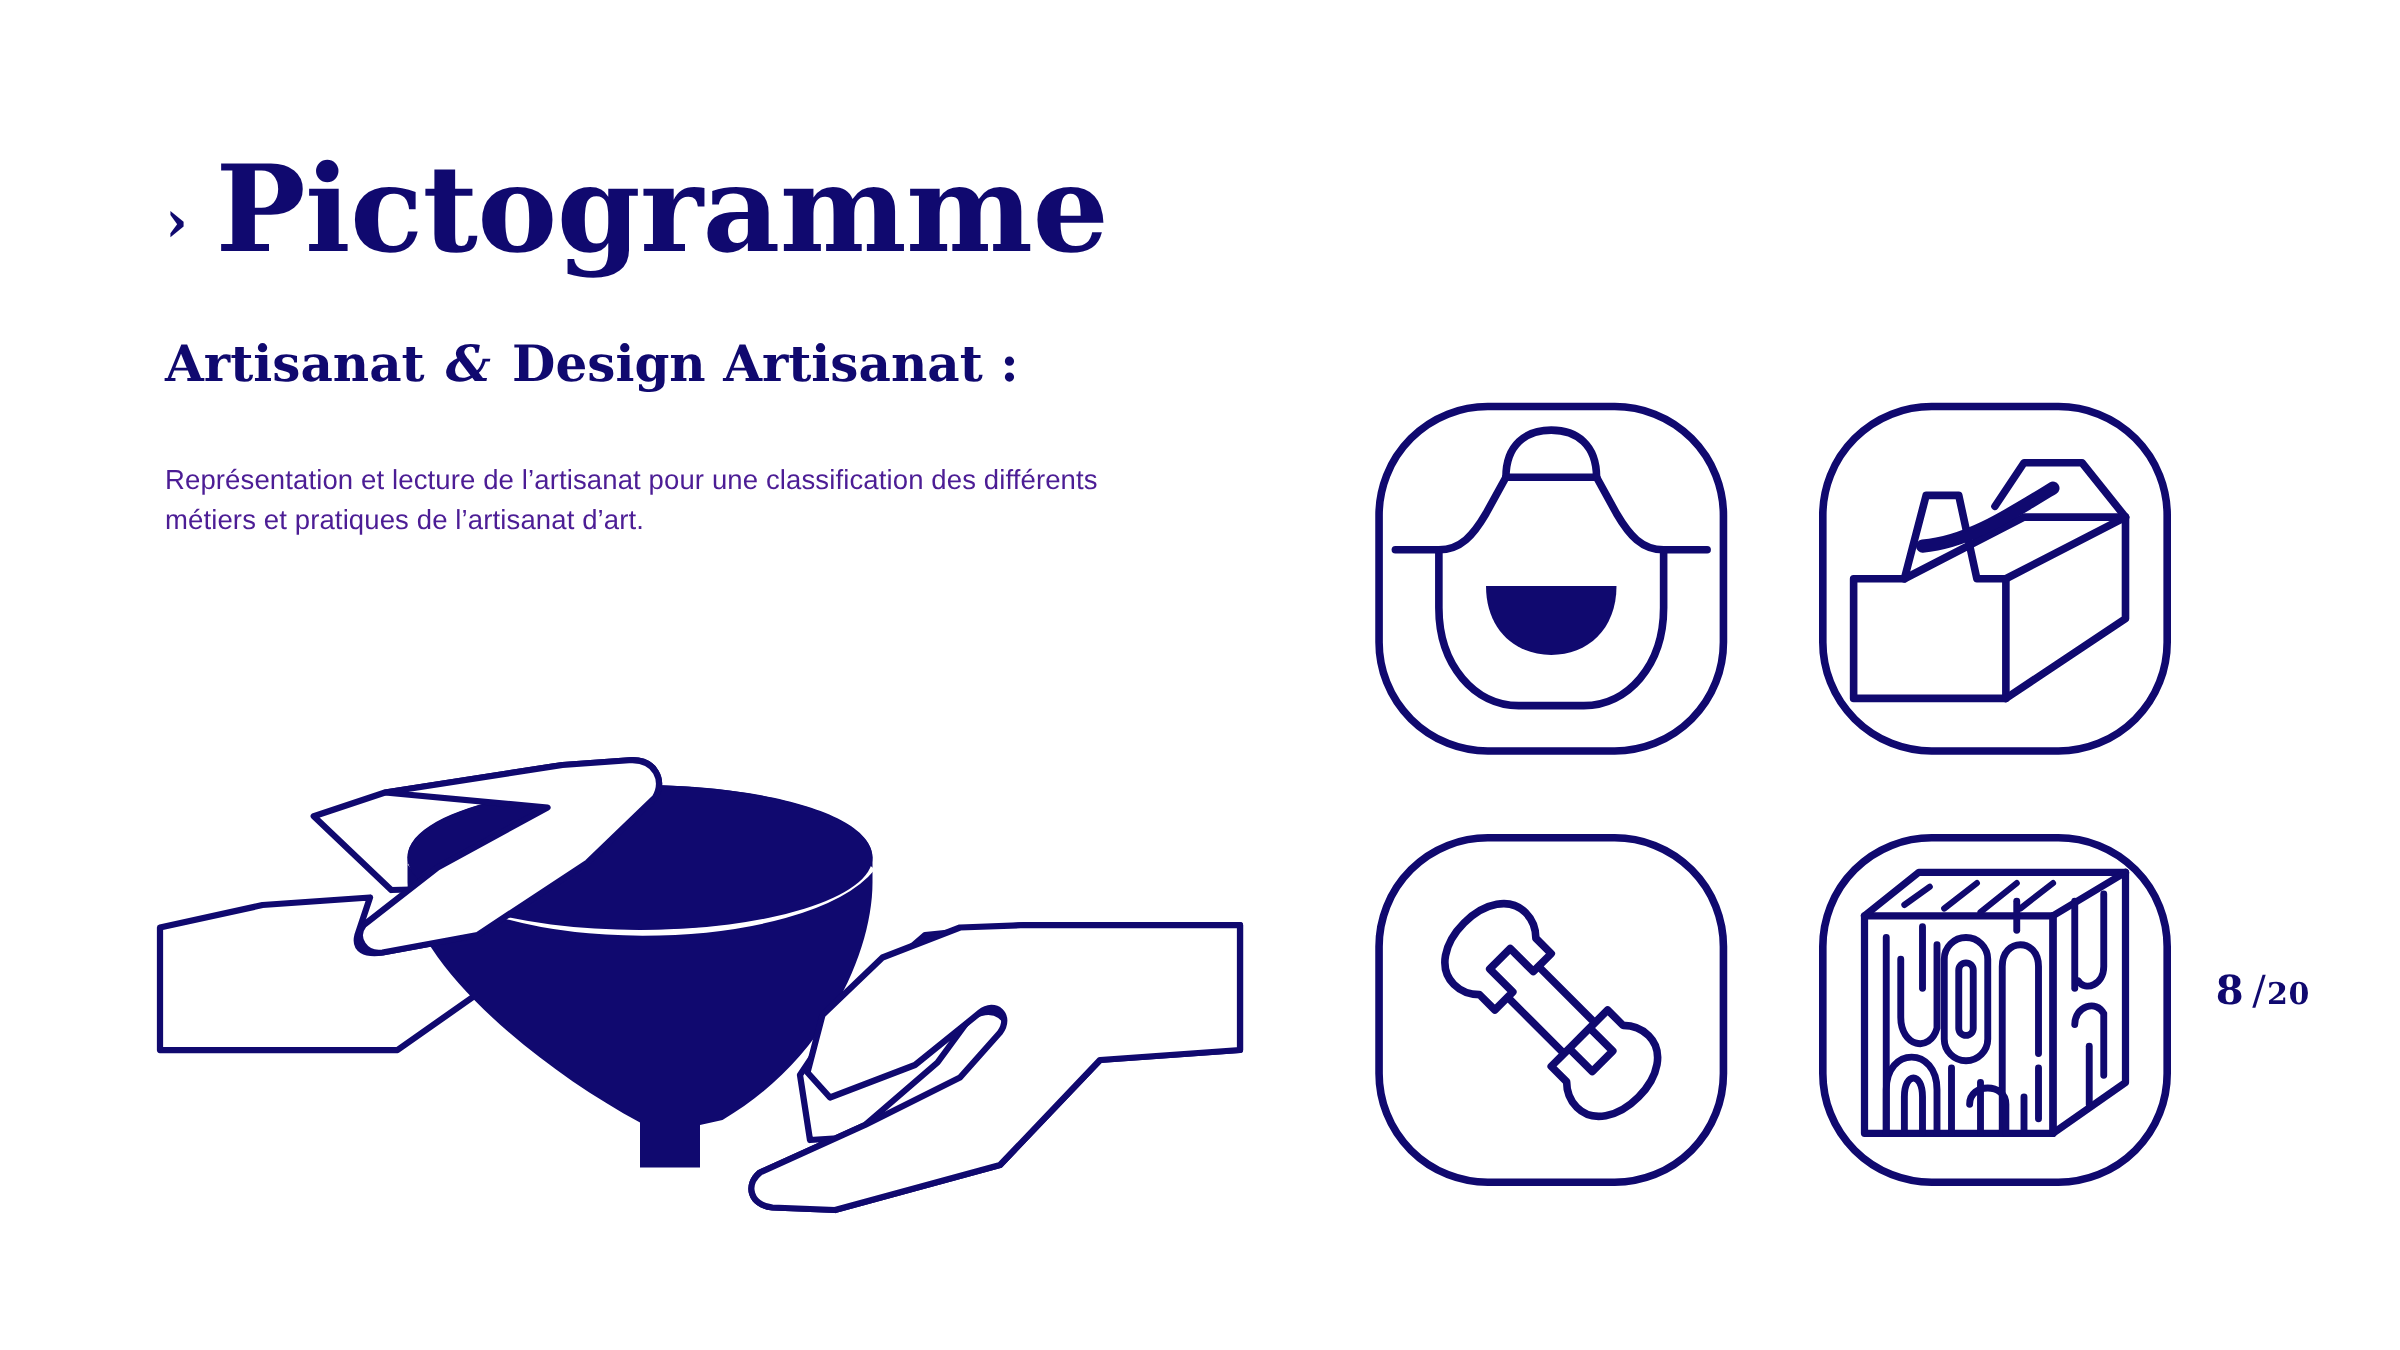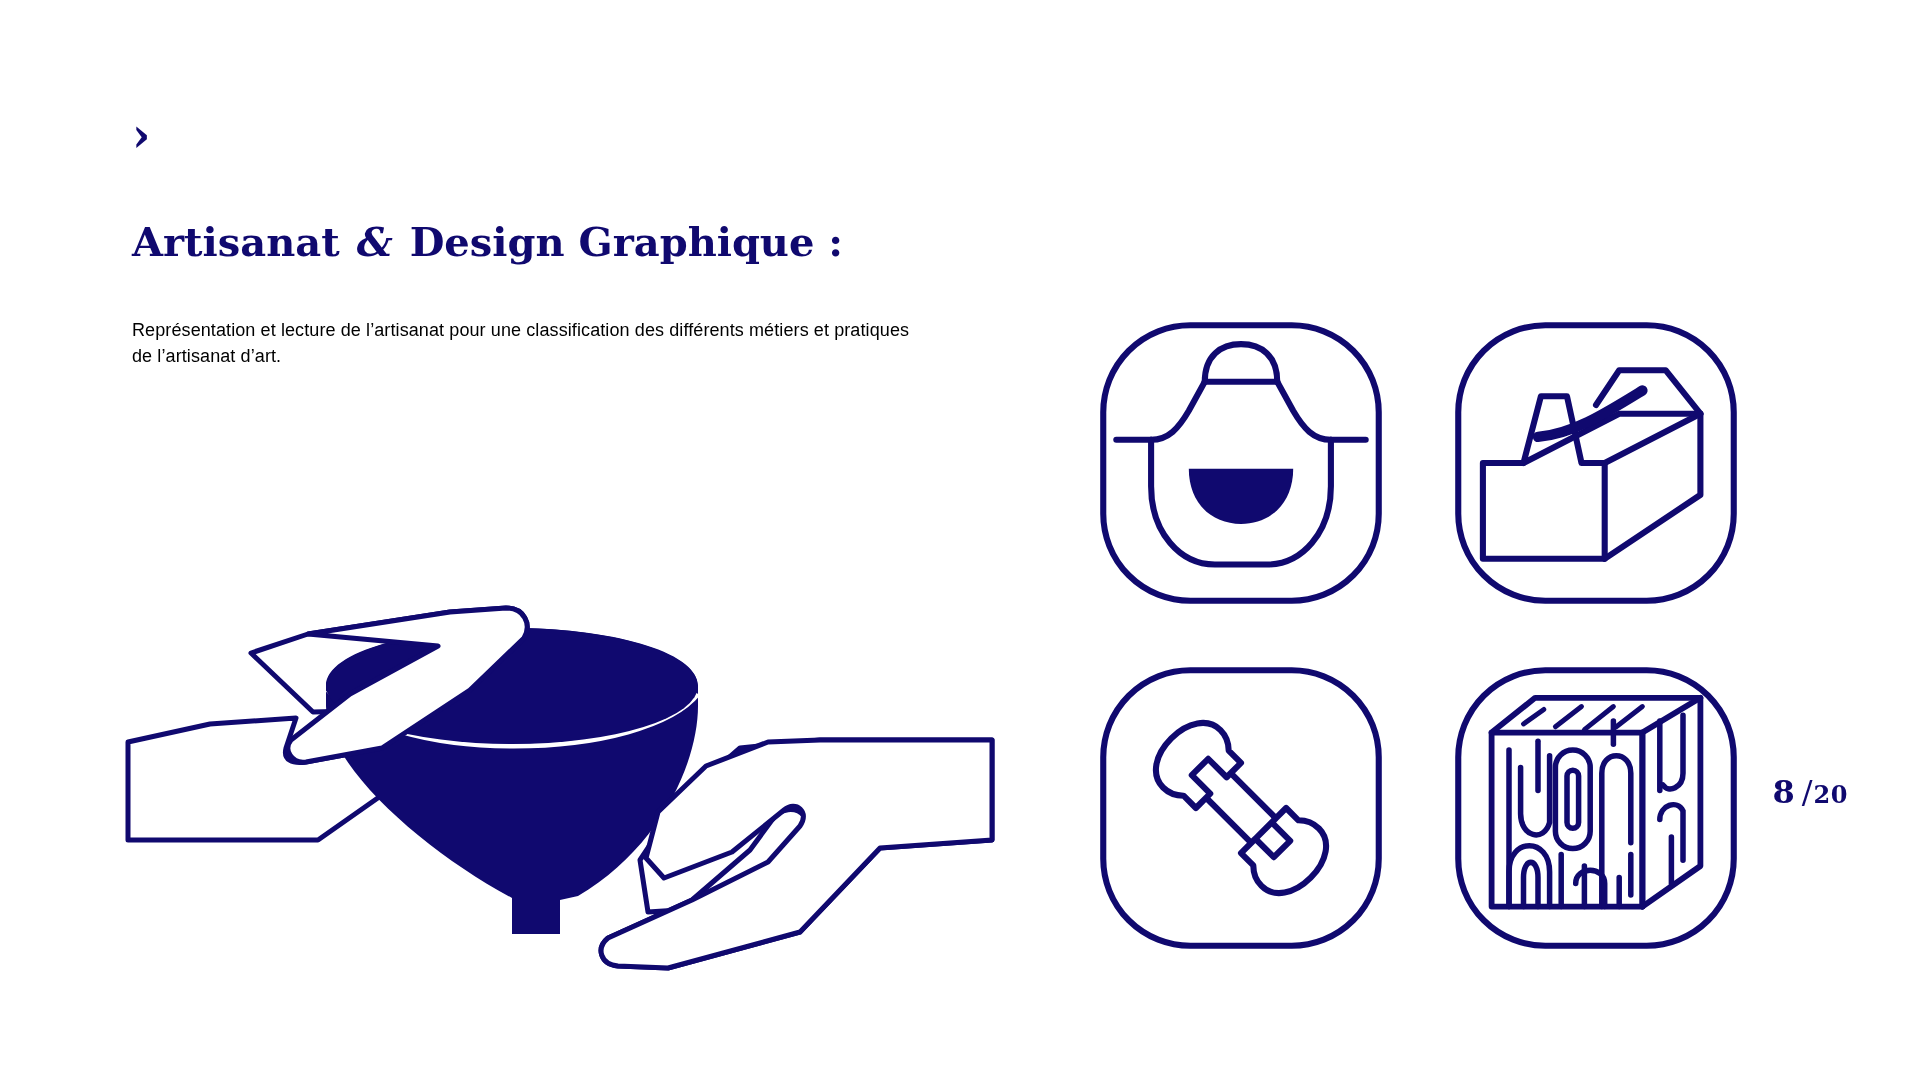--- a/index.html
+++ b/index.html
@@ -68,23 +68,23 @@
     letter-spacing: 0px;
   }
   .subtitle .amp {
     font-style: italic;
     font-family: "DejaVu Serif", serif;
     padding: 0 3px;
   }
 
   .body-text {
     font-family: "Liberation Sans", sans-serif;
-    font-size: 18px;
+    font-size: 22px;
     line-height: 1.44;
-    color: #000000;
+    color: #4c1d95;
     margin: 54px 0 0 0;
     width: 800px;
     letter-spacing: 0.1px;
   }
 
   
   .illustration {
     position: absolute;
     left: 120px;
     top: 590px;
@@ -127,23 +127,24 @@
 </style>
 </head>
 <body>
 
 <div class="slide">
 
   <div class="left-col">
 
     <div class="title-row">
       <span class="title-chevron">›</span>
-    </div>
-
-    <h2 class="subtitle"><span>Artisanat </span><span class="amp">&amp;</span><span> Design Graphique :</span></h2>
+      <h1 class="page-title">Pictogramme</h1>
+    </div>
+
+    <h2 class="subtitle"><span>Artisanat </span><span class="amp">&amp;</span><span> Design Artisanat :</span></h2>
 
     <p class="body-text">Représentation et lecture de l’artisanat pour une classification des différents métiers et pratiques de l’artisanat d’art.</p>
   </div>
 
   <div class="illustration">
     <svg viewBox="0 0 880 400" xmlns="http://www.w3.org/2000/svg">
       <g fill="none" stroke="#10096f" stroke-width="5" stroke-linejoin="round" stroke-linecap="round">
 
         <path d="M8 152 L8 250 L198 250 L272 198 L272 120
                  L193 122 L131 63 L188 44 L330 22 L386 18

